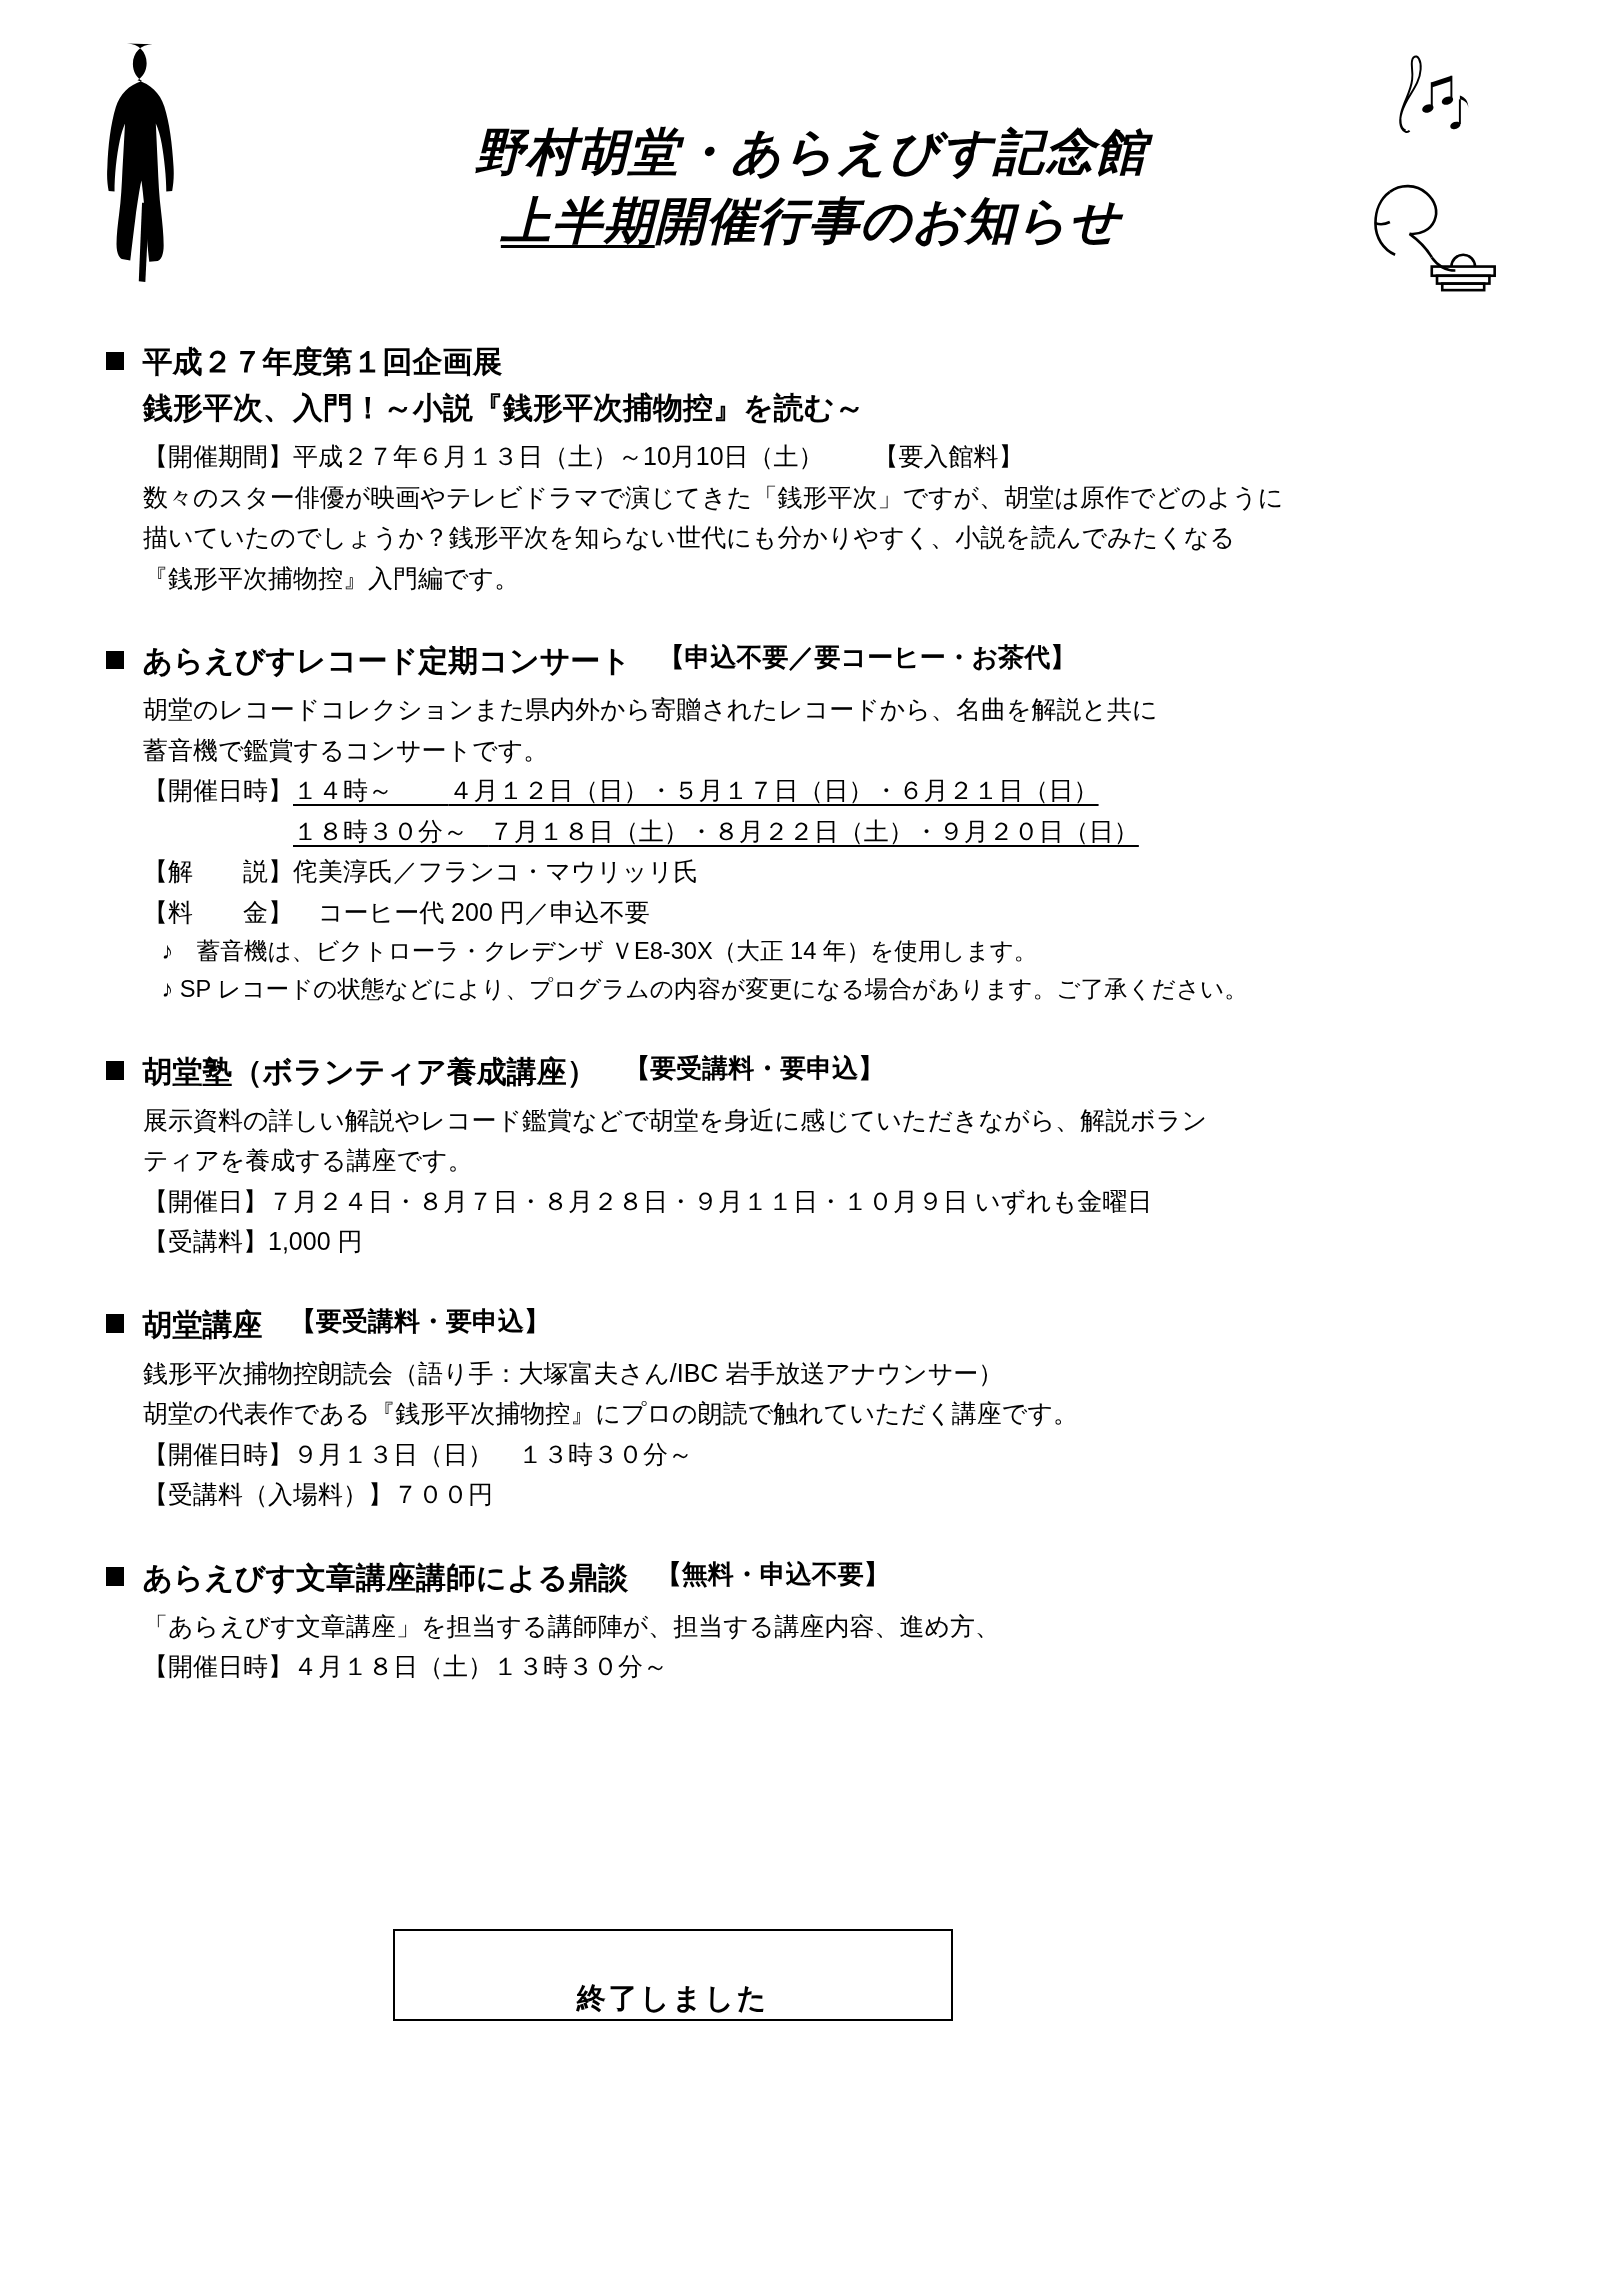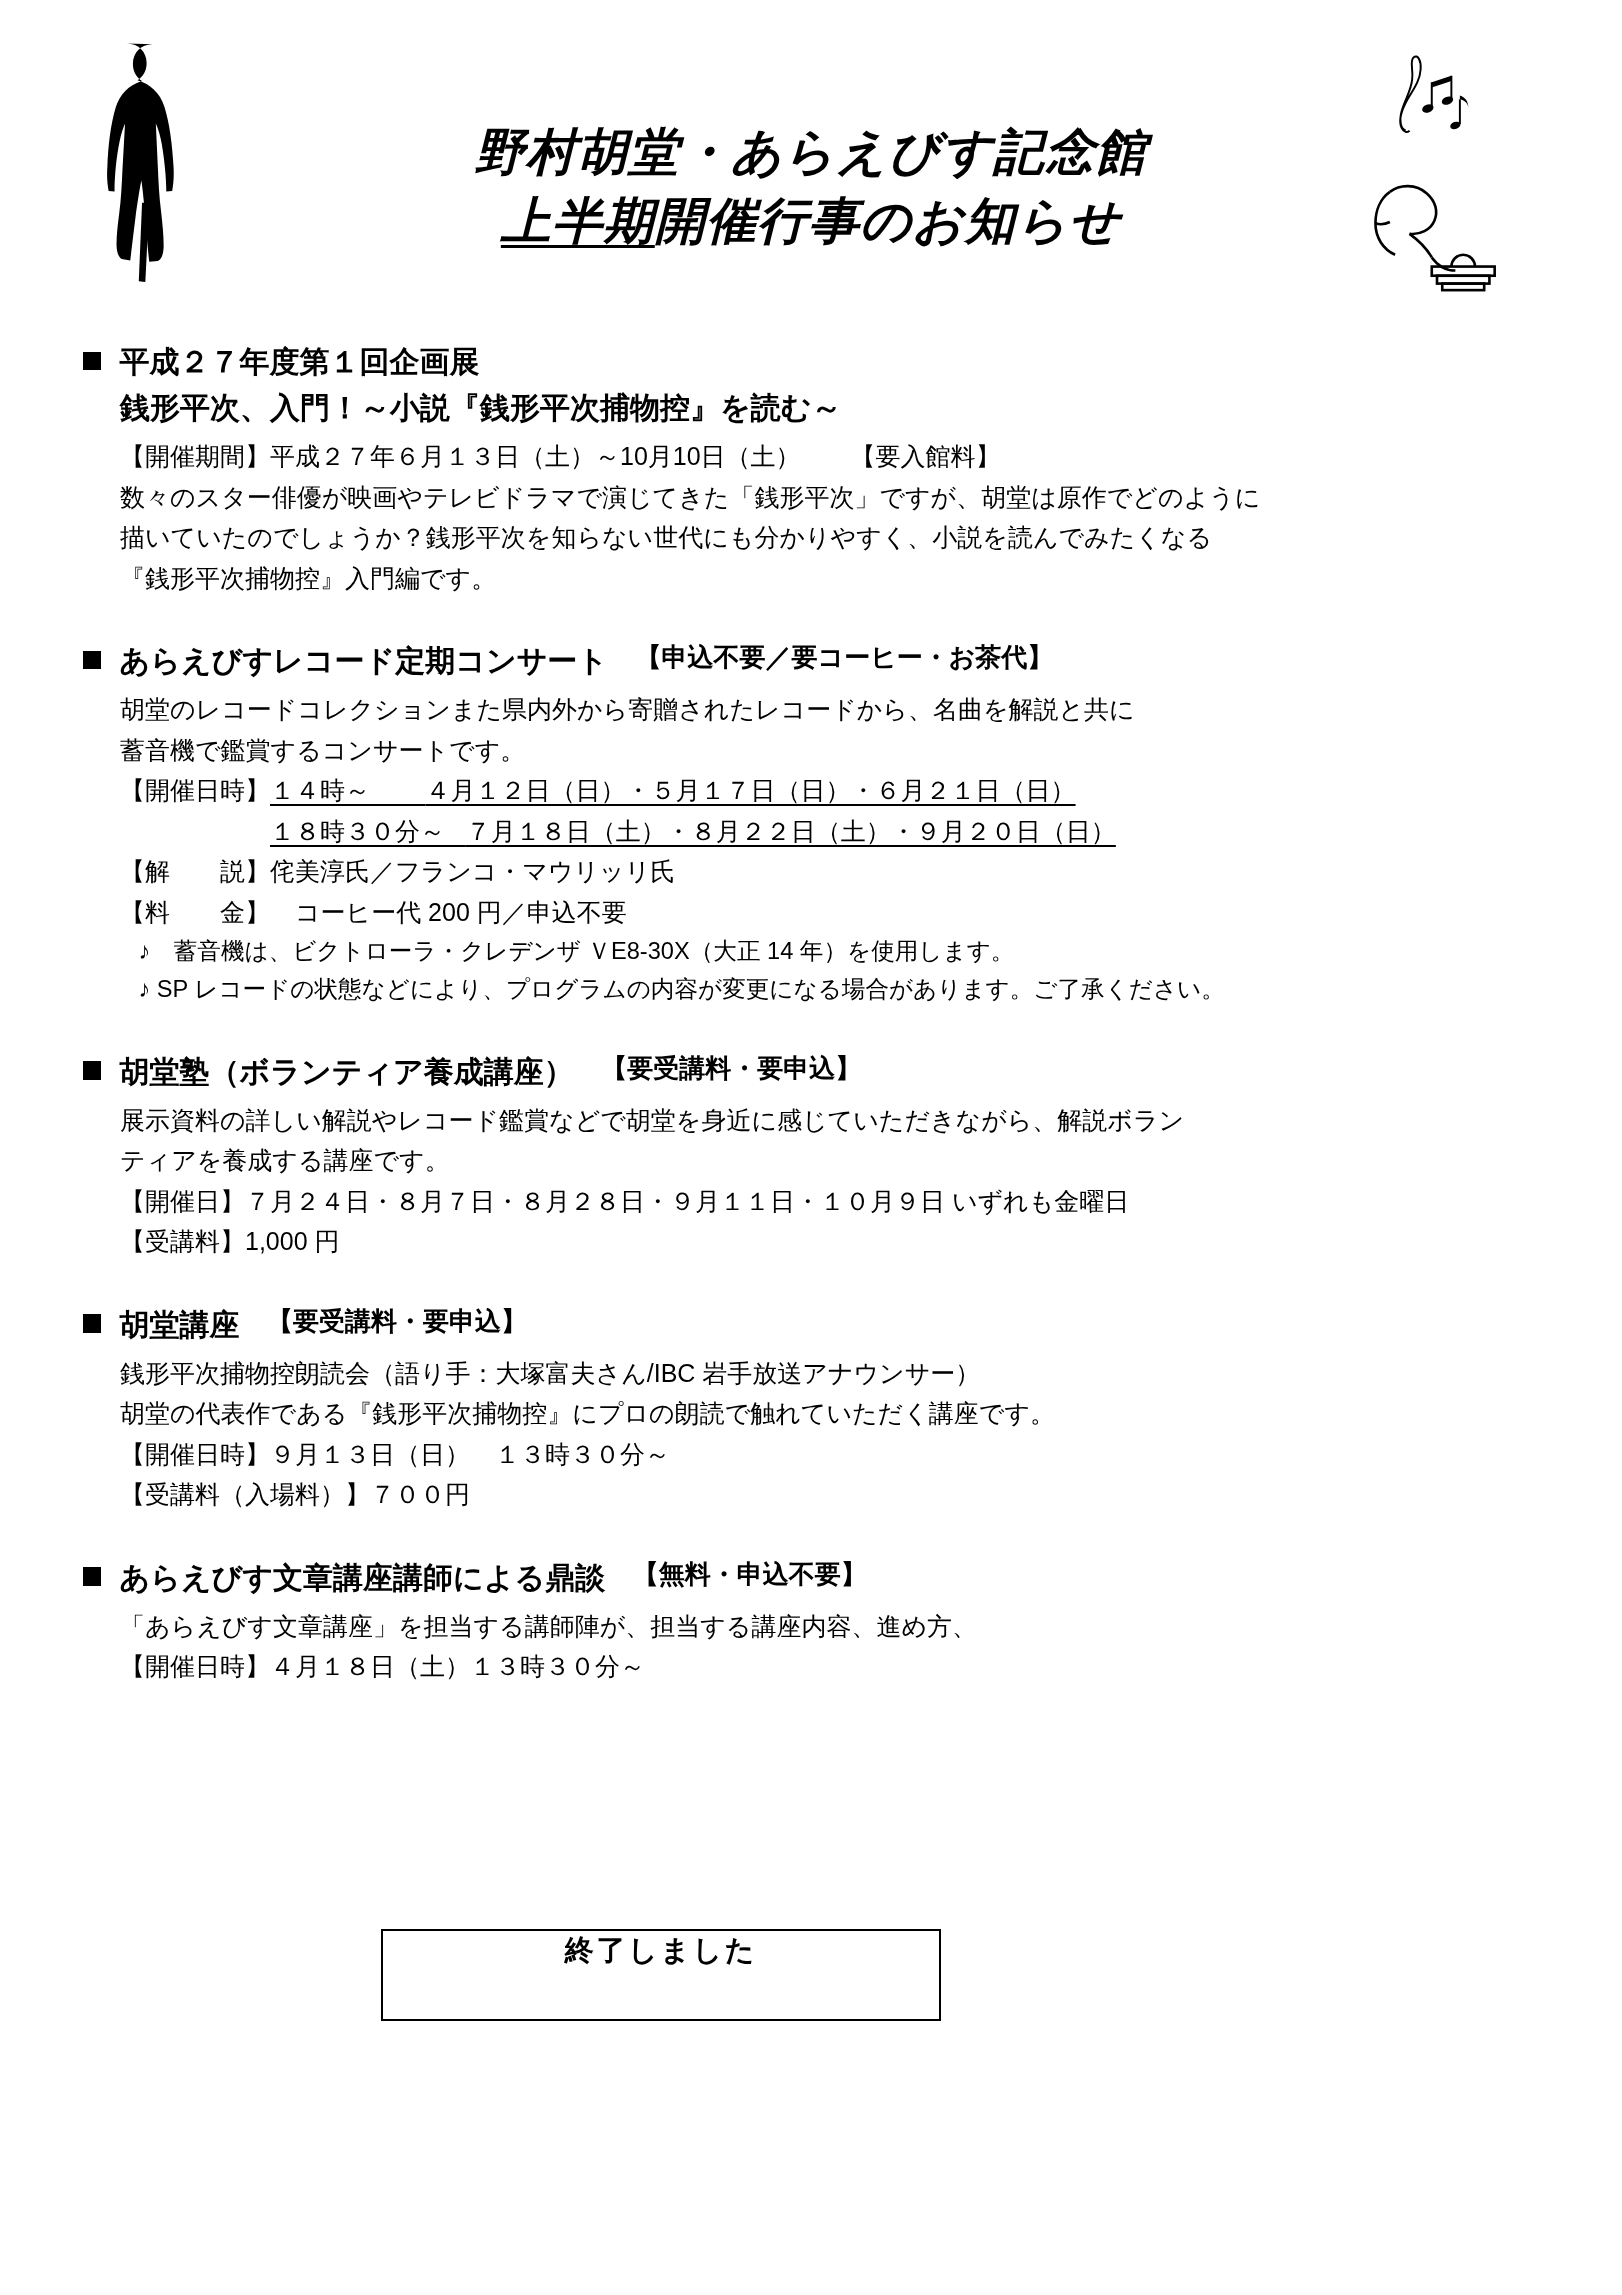--- a/index.html
+++ b/index.html
@@ -71,21 +71,21 @@
   }
   .title-underline {
     text-decoration: underline;
     text-underline-offset: 6.5px;
     text-decoration-thickness: 2.6px;
   }
 
   
   .content {
     position: relative;
-    padding: 0 111px 0 83px;
+    padding: 0 111px 0 106px;
   }
   .section {
     margin-bottom: 41px;
   }
   .sec-head {
     display: flex;
     align-items: flex-start;
     font-size: 30px;
     font-weight: bold;
     line-height: 1.45;
@@ -141,28 +141,28 @@
     display: inline-block;
     vertical-align: top;
   }
   .dates-row {
     white-space: nowrap;
   }
 
   
   .stamp {
     position: absolute;
-    left: 381px;
+    left: 393px;
     top: 1929px;
     width: 556px;
     height: 88px;
     border: 2px solid #000;
     background: #ffffff;
     display: flex;
-    align-items: flex-start;
+    align-items: flex-end;
     justify-content: center;
     font-size: 29px;
     font-weight: bold;
     letter-spacing: 2.6px;
   }
 </style>
 </head>
 <body>
 
 <div class="page">

